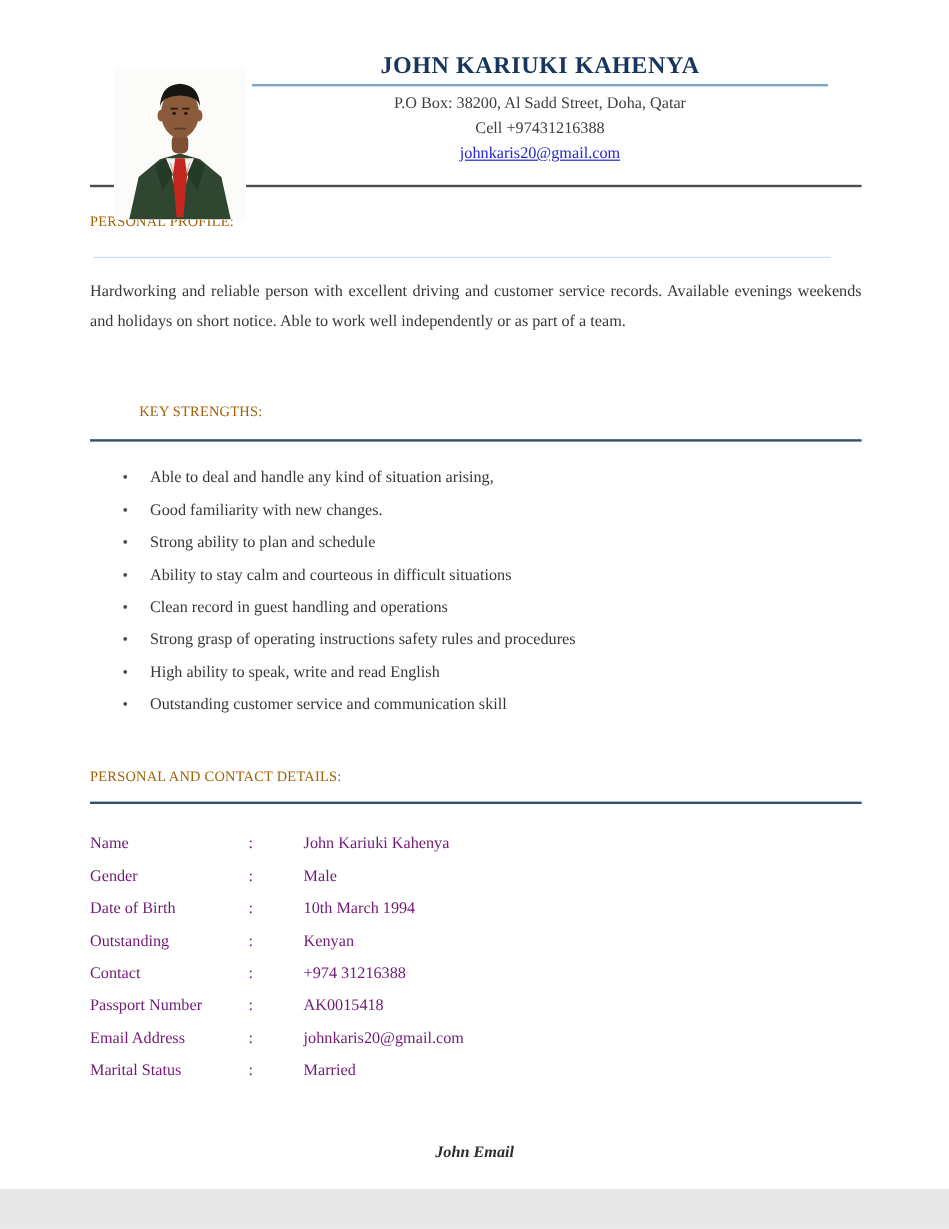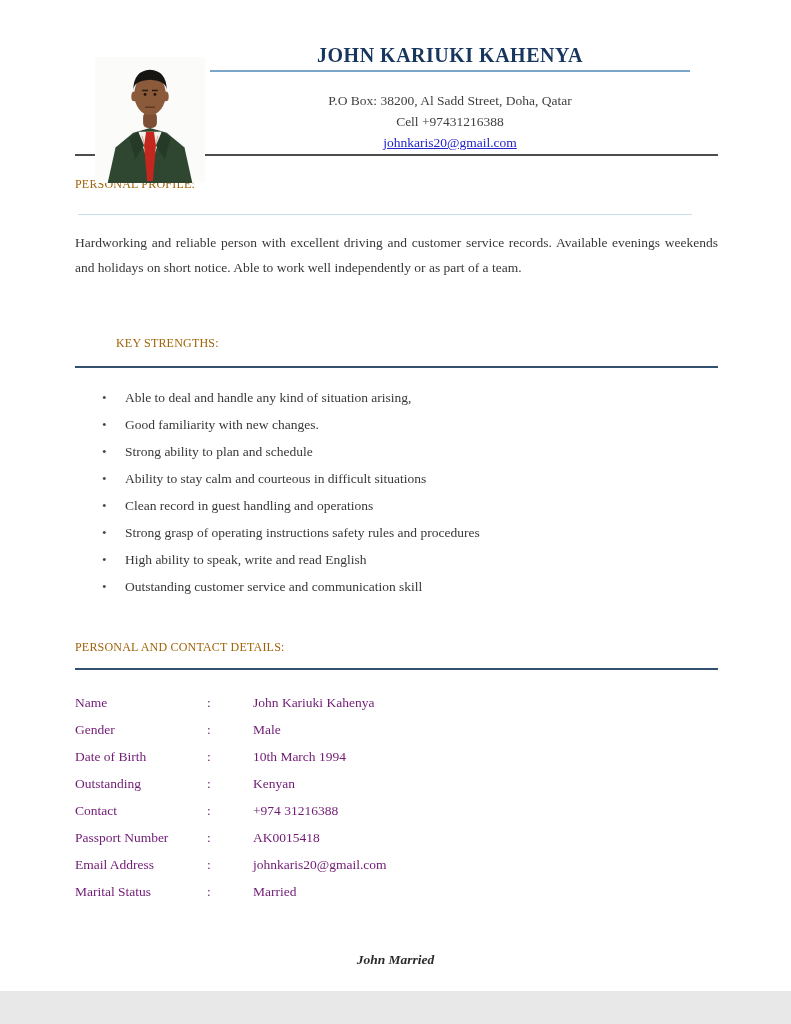--- a/index.html
+++ b/index.html
@@ -34,21 +34,21 @@
     z-index: 2;
   }
   .title-block h1 {
     font-size: 20px;
     font-weight: bold;
     color: #17365d;
     letter-spacing: 0.5px;
     padding-bottom: 3px;
     border-bottom: 2px solid #7ca6c9;
   }
-  .contact-lines { margin-top: 18px; font-size: 13.5px; color: #3f3f3f; line-height: 21px; }
+  .contact-lines { margin-top: 3px; font-size: 13.5px; color: #3f3f3f; line-height: 21px; }
   .email-link { color: #2323cc; text-decoration: underline; font-size: 13.5px; line-height: 21px; display: inline-block; }
 
   .rule { position: absolute; left: 75px; width: 643px; height: 0; }
   .rule-dark  { top: 154px; border-top: 2px solid #4d4d4d; z-index: 1; }
   .rule-light { left: 78px; top: 214px; width: 614px; border-top: 1px solid #c9dfee; }
   .rule-navy1 { top: 366px; border-top: 2px solid #33506e; }
   .rule-navy2 { top: 668px; border-top: 2px solid #33506e; }
 
   
   .sec-heading {
@@ -249,15 +249,15 @@
       <span class="dcolon">:</span>
       <span class="dvalue">johnkaris20@gmail.com</span>
     </div>
     <div class="drow">
       <span class="dlabel">Marital Status</span>
       <span class="dcolon">:</span>
       <span class="dvalue">Married</span>
     </div>
   </div>
 
-  <div class="footer">John Married</div>
+  <div class="footer">John Email</div>
 
 </div>
 
 </body></html>

